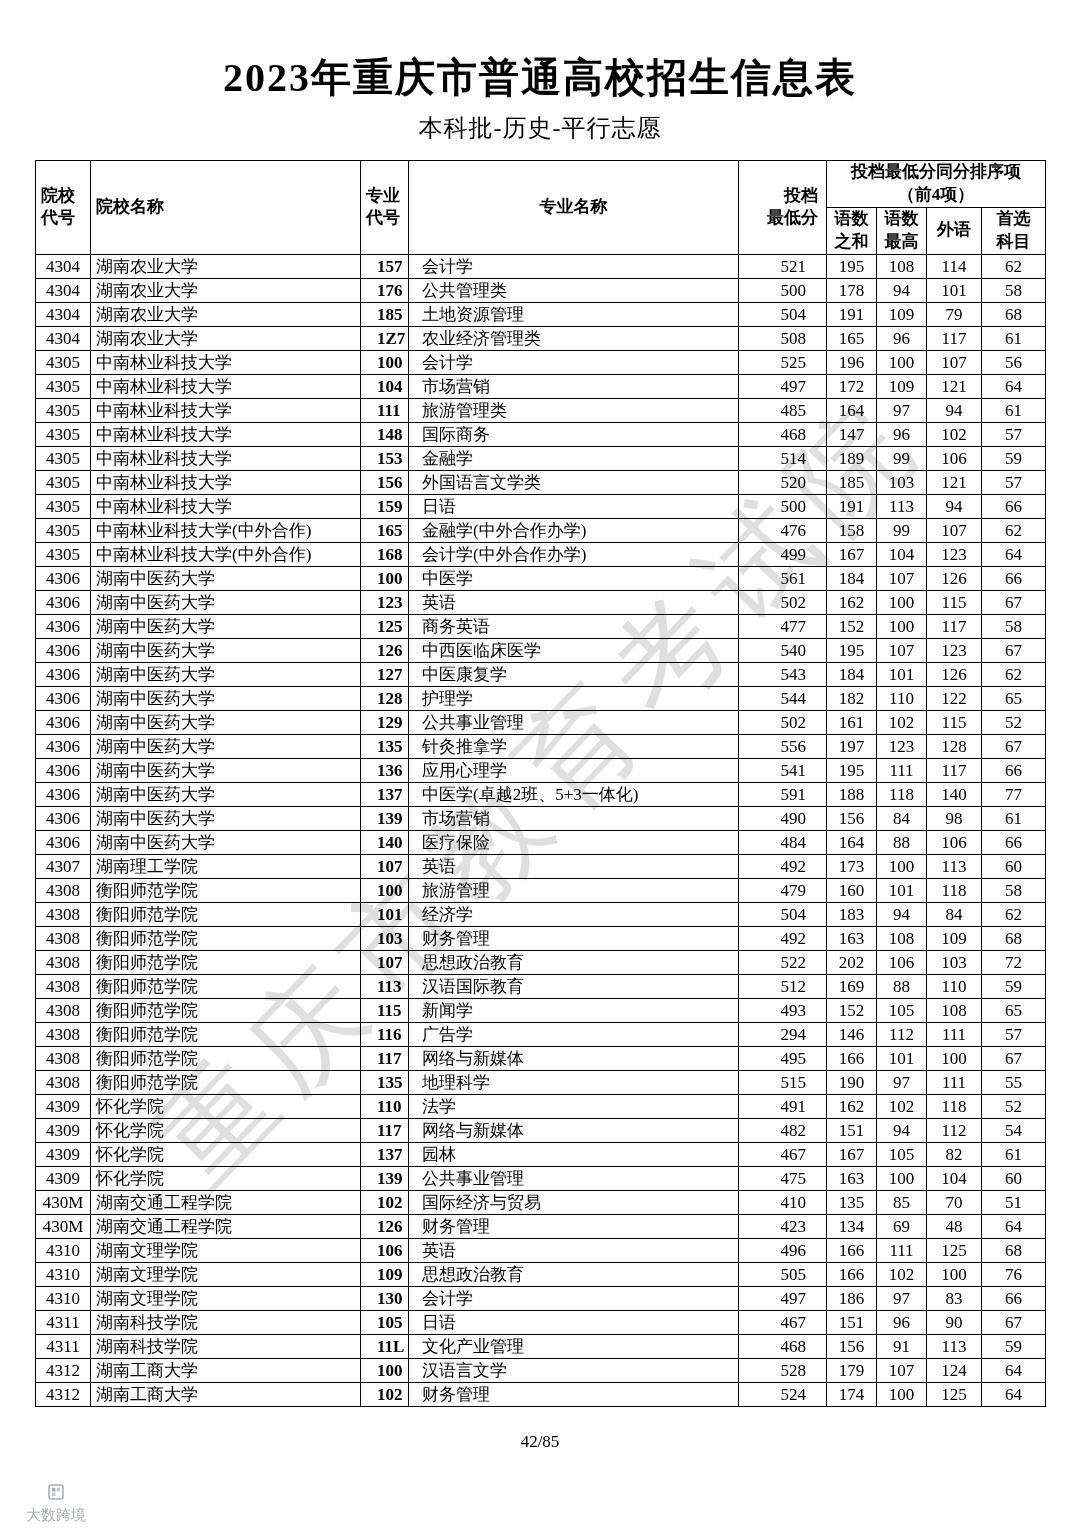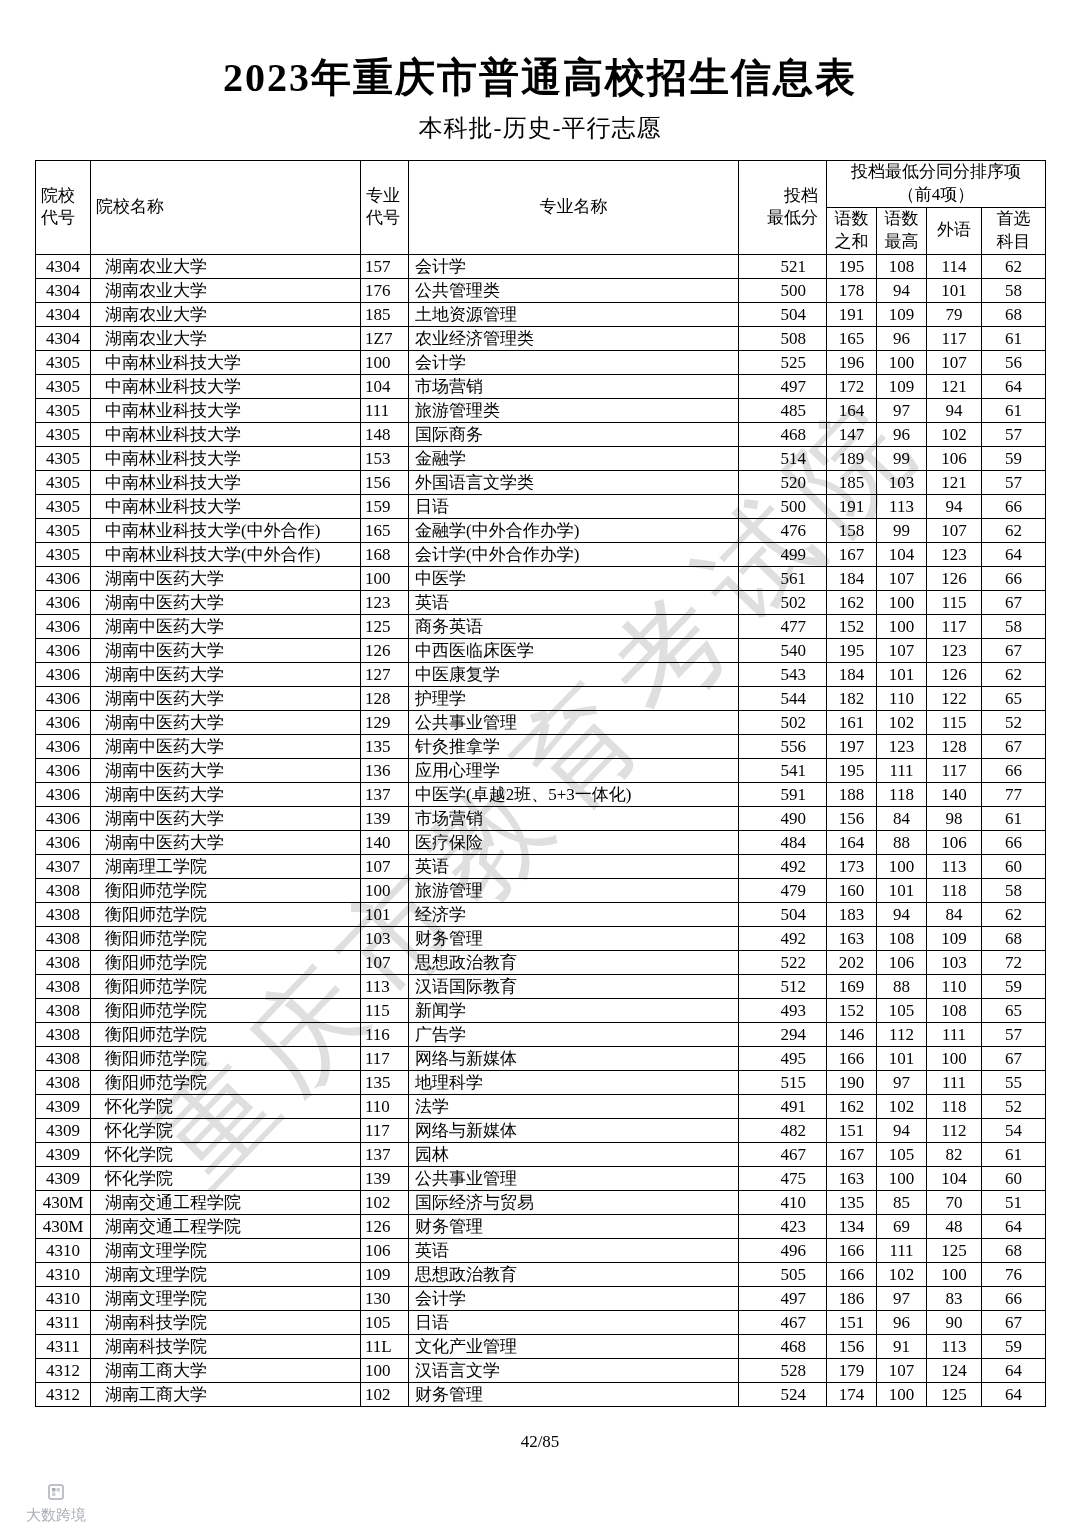--- a/index.html
+++ b/index.html
@@ -41,34 +41,34 @@
   th, td {
     border:1px solid #000;
     padding:0 2px;
     font-size:17px;
     overflow:hidden;
     white-space:nowrap;
     background:transparent;
   }
   thead th {
     white-space:pre-line;
-    font-weight:normal;
+    font-weight:bold;
     vertical-align:middle;
     line-height:1.35;
     text-align:center;
   }
   thead tr.group-row th.group { height:44px; font-size:17px; }
   thead tr.sub-row th { height:46px; }
   thead th.hcell-left  { text-align:left;  padding-left:5px; }
   thead th.hcell-right { text-align:right; padding-right:8px; }
   tbody td { height:23px; line-height:23px; }
   td.c0 { text-align:center; }
-  td.c1 { text-align:left;  padding-left:14px; }
-  td.c2 { text-align:left;  padding-left:4px; }
-  td.c3 { text-align:left;  padding-left:6px; }
+  td.c1 { text-align:left;  padding-left:5px; }
+  td.c2 { text-align:left;  padding-left:16px;font-weight:bold; }
+  td.c3 { text-align:left;  padding-left:13px; }
   td.c4 { text-align:right; padding-right:20px; }
   td.c5, td.c6, td.c7, td.c8 { text-align:center; }
   .page-number {
     position:absolute; top:1432px; left:0; width:100%;
     text-align:center; font-size:17px; z-index:1;
   }
   .logo {
     position:absolute; left:26px; top:1484px;
     display:flex; align-items:center; gap:6px;
     color:#a9aeb4; font-size:15px;

